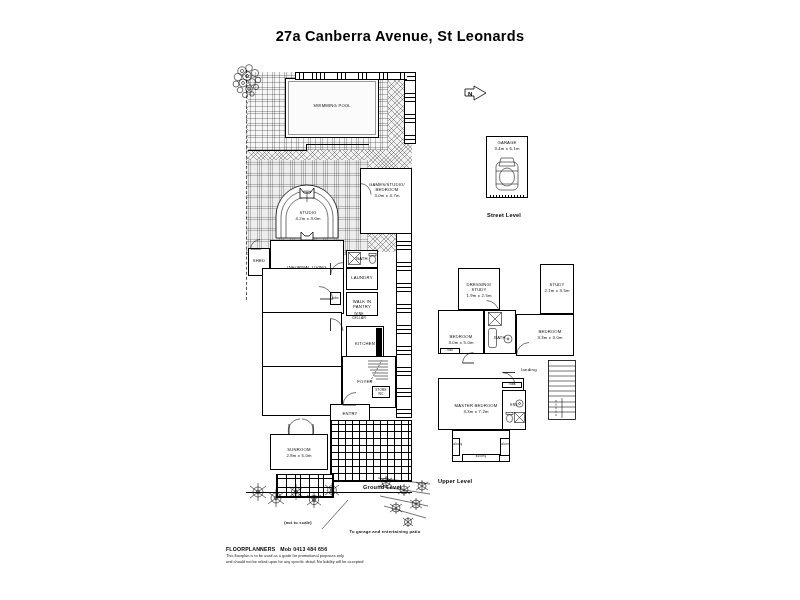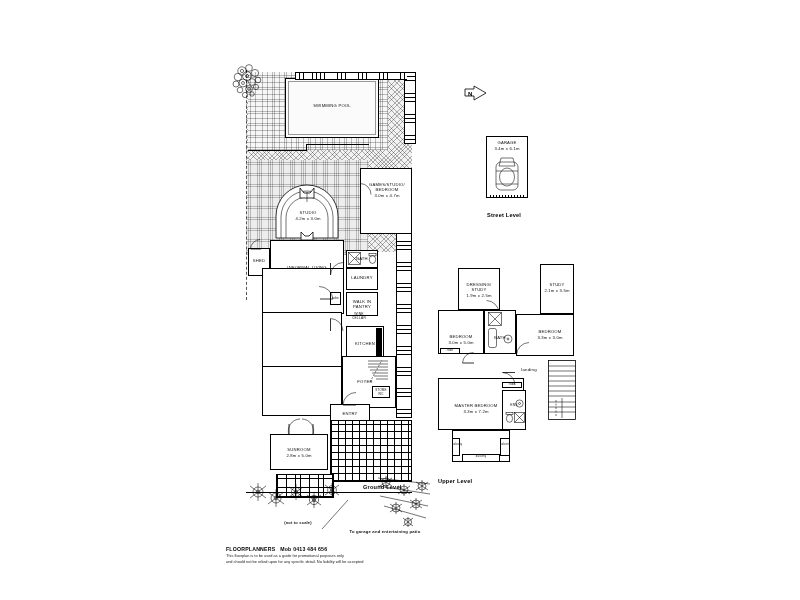--- a/index.html
+++ b/index.html
@@ -82,20 +82,21 @@
   
   .footer{position:absolute;left:226px;top:546px;}
   .footer .f1{font-size:5.2px;font-weight:bold;letter-spacing:.2px;}
   .footer .f2{font-size:3.9px;line-height:1.45;color:#222;margin-top:1px;}
 </style>
 </head>
 <body>
 
 <div id="sheet">
 
+  <div class="title">27a Canberra Avenue, St Leonards</div>
 
   <div>
 
     <div class="abs grass" style="left:246px;top:72px;width:166px;height:180px;"></div>
     <div class="abs gravel" style="left:246px;top:160px;width:122px;height:95px;"></div>
 
     <div class="dashline" style="left:246px;top:70px;height:230px;"></div>
 
     <div class="abs pooltile" style="left:248px;top:72px;width:140px;height:78px;"></div>
     <div class="abs water" style="left:285px;top:78px;width:94px;height:60px;border:.9px solid #000;"></div>

